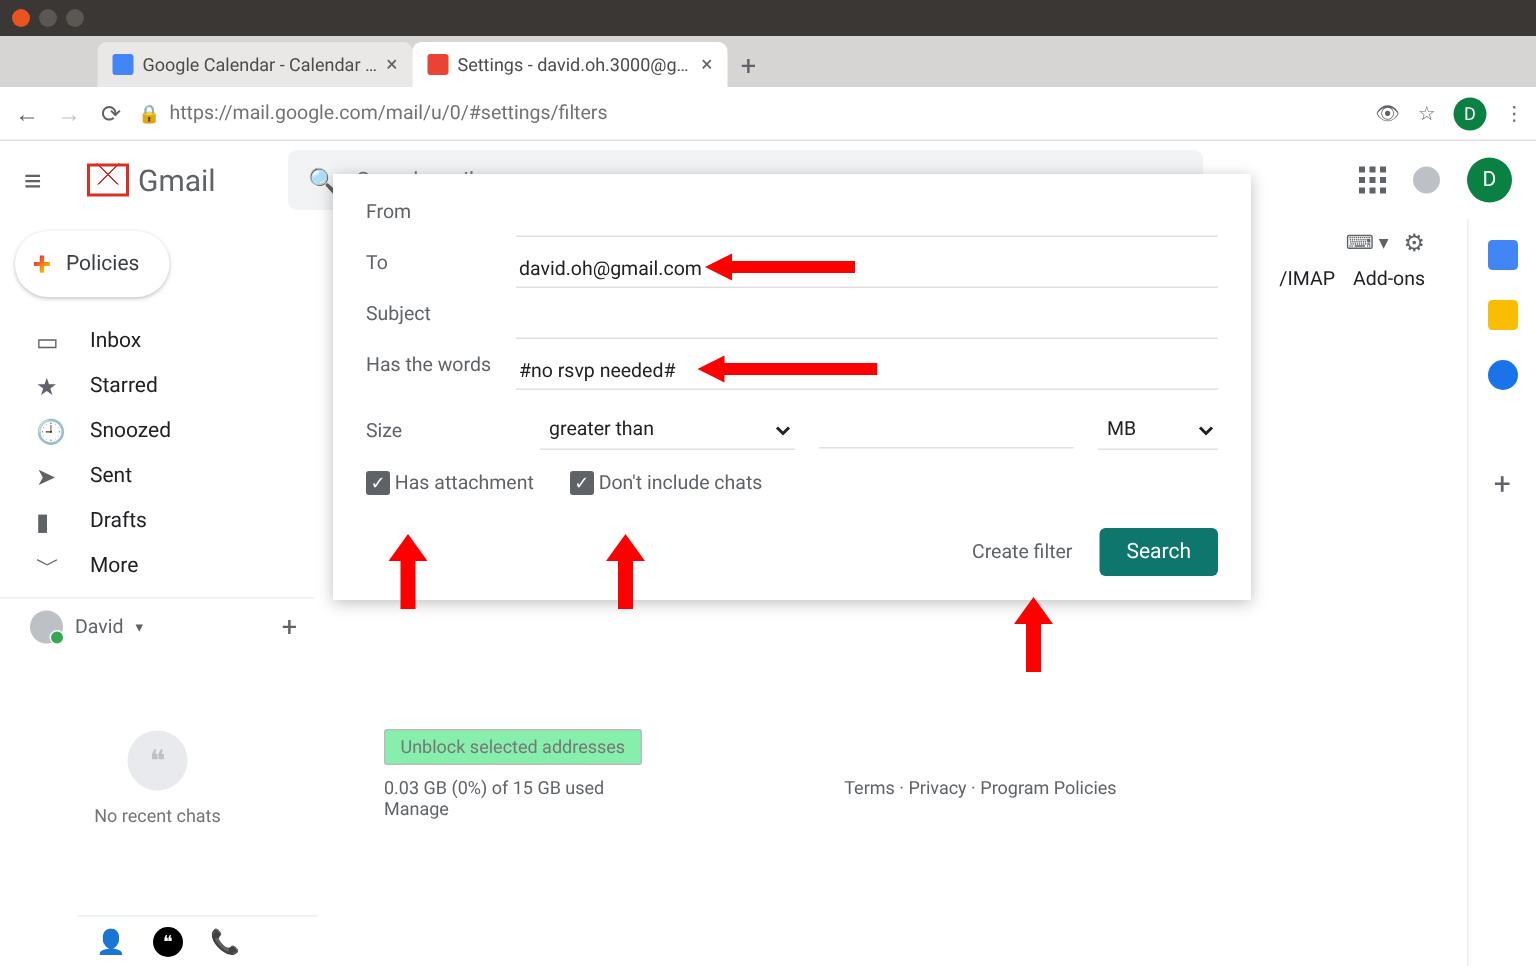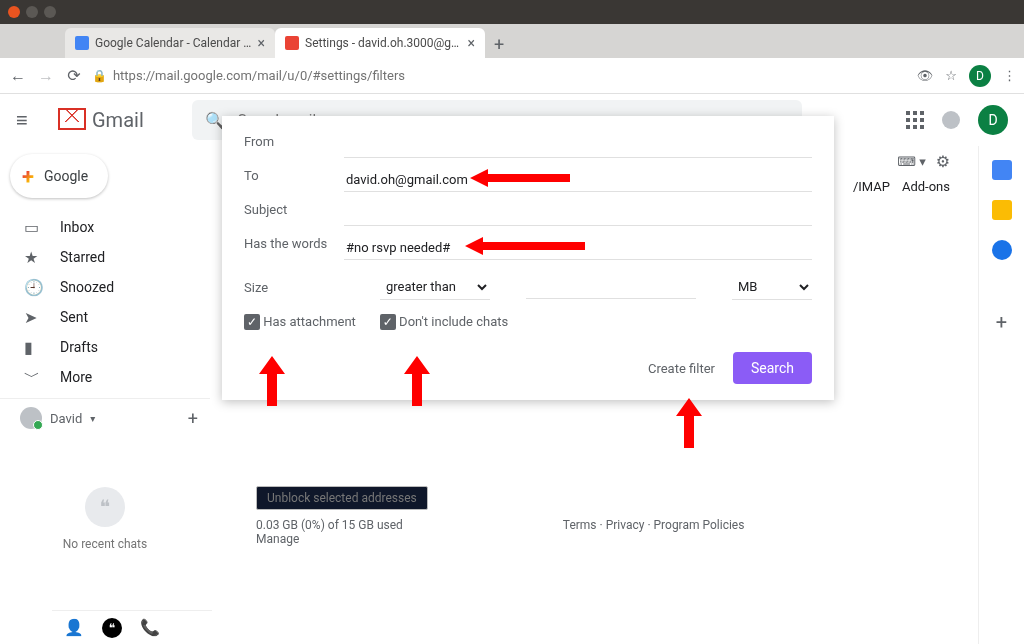--- a/index.html
+++ b/index.html
@@ -28,21 +28,21 @@
   .addr-bar .nav-ico { width: 20px; text-align:center; font-size:16px; }
   .url { flex:1; display:flex; align-items:center; gap:6px; }
   .url .lock { font-size:12px; color:#5f6368; }
   .url-text { color:#737373; }
   .addr-right { display:flex; gap:12px; align-items:center; }
   .avatar-s { width:22px; height:22px; border-radius:50%; background:#0b8043; color:#fff; display:flex; align-items:center; justify-content:center; font-size:12px; }
 
   
   .gmail-header { height: 52px; display:flex; align-items:center; padding: 0 16px; gap: 18px; }
   .menu-ico { width:24px; color:#5f6368; font-size:20px; }
-  .gmail-logo { display:flex; align-items:flex-start; gap:6px; }
+  .gmail-logo { display:flex; align-items:center; gap:6px; }
   .gmail-logo-m { width:28px; height:22px; background:#fff; border:2px solid #d93025; position:relative; }
   .gmail-logo-m::after { content:""; position:absolute; left:-2px; right:-2px; top:-2px; height:14px; background:linear-gradient(135deg, transparent 49%, #d93025 50%, #d93025 52%, transparent 53%), linear-gradient(-135deg, transparent 49%, #d93025 50%, #d93025 52%, transparent 53%); }
   .gmail-logo-text { font-size:20px; color:#5f6368; }
   .search-bar { flex:1; max-width:610px; margin-left:30px; background:#f1f3f4; border-radius:6px; height:40px; display:flex; align-items:center; padding:0 14px; gap:12px; color:#5f6368; }
   .search-bar input { border:none; background:transparent; outline:none; font-size:15px; flex:1; }
   .header-right { display:flex; align-items:center; gap:18px; margin-left:auto; color:#5f6368; }
   .apps-grid { width:18px; height:18px; display:grid; grid-template-columns:repeat(3,4px); grid-template-rows:repeat(3,4px); gap:3px; }
   .apps-grid span { background:#5f6368; }
   .bell { width:18px; height:18px; border-radius:50%; background:#bdc1c6; }
   .avatar-l { width:30px; height:30px; border-radius:50%; background:#0b8043; color:#fff; display:flex; align-items:center; justify-content:center; font-size:14px; }
@@ -69,30 +69,30 @@
   .settings-nav { position:absolute; right:0; top:0; padding:6px 28px 0 0; font-size:13px; color:#202124; text-align:right; }
   .settings-nav .row1 { display:flex; gap:10px; justify-content:flex-end; align-items:center; margin-bottom:8px; color:#5f6368; }
   .settings-nav .gear { font-size:16px; }
   .settings-nav .row2 { display:flex; gap:12px; }
 
   
   .filter-panel { position:absolute; left:222px; top:116px; width:612px; background:#fff; box-shadow:0 2px 10px rgba(0,0,0,.25); padding:18px 22px 16px; font-size:13px; color:#5f6368; z-index:10; }
   .fp-row { display:flex; align-items:flex-start; min-height:34px; }
   .fp-label { width:100px; }
   .fp-input { flex:1; border:none; border-bottom:1px solid #e0e0e0; padding:4px 2px; font-size:13px; color:#202124; outline:none; }
-  .fp-size { display:flex; gap:36px; align-items:center; }
+  .fp-size { display:flex; gap:16px; align-items:center; }
   .fp-select { flex:1; border:none; border-bottom:1px solid #e0e0e0; background:transparent; padding:4px 2px; font-size:13px; color:#202124; }
   .fp-select.small { flex:0 0 80px; }
   .fp-checks { display:flex; gap:24px; margin-top:10px; align-items:center; }
   .cb { width:16px;height:16px;background:#5f6368;display:inline-flex;align-items:center;justify-content:center;color:#fff;font-size:12px;border-radius:2px; }
   .fp-actions { display:flex; justify-content:flex-end; gap:18px; align-items:center; margin-top:22px; }
   .create-link { color:#5f6368; }
-  .search-btn { background:#8b5cf6; color:#fff; border:none; padding:8px 18px; border-radius:4px; font-size:14px; }
-
-  .unblock { margin-top:330px; margin-left:26px; display:inline-block; border:1px solid #bbb; background:#0f172a; color:#777; padding:4px 10px; font-size:12px; border-radius:2px; }
+  .search-btn { background:#0f766e; color:#fff; border:none; padding:8px 18px; border-radius:4px; font-size:14px; }
+
+  .unblock { margin-top:330px; margin-left:26px; display:inline-block; border:1px solid #bbb; background:#86efac; color:#777; padding:4px 10px; font-size:12px; border-radius:2px; }
 
   .footer { margin:8px 0 0 26px; font-size:12px; color:#5f6368; display:flex; gap:160px; }
   .footer a { color:#5f6368; text-decoration:none; }
 
   .right-rail { width:46px; border-left:1px solid #eee; display:flex; flex-direction:column; align-items:center; gap:20px; padding-top:14px; }
   .rail-ico { width:20px;height:20px;border-radius:3px; }
   .rail-cal { background:#4285f4; }
   .rail-keep { background:#fbbc04; }
   .rail-tasks { background:#1a73e8; border-radius:50%; }
   .rail-plus { color:#5f6368; font-size:20px; margin-top:30px; }
@@ -167,21 +167,21 @@
     <div class="bell"></div>
     <div class="avatar-l">D</div>
   </div>
 </div>
 
 <div class="main">
 
   <div class="sidebar">
     <div class="compose-btn">
       <span class="compose-plus">+</span>
-      <span>Google</span>
+      <span>Policies</span>
     </div>
     <div class="nav-item">
         <span class="ni-ico">▭</span>
         <span>Inbox</span>
       </div>
     <div class="nav-item">
         <span class="ni-ico">★</span>
         <span>Starred</span>
       </div>
     <div class="nav-item">

